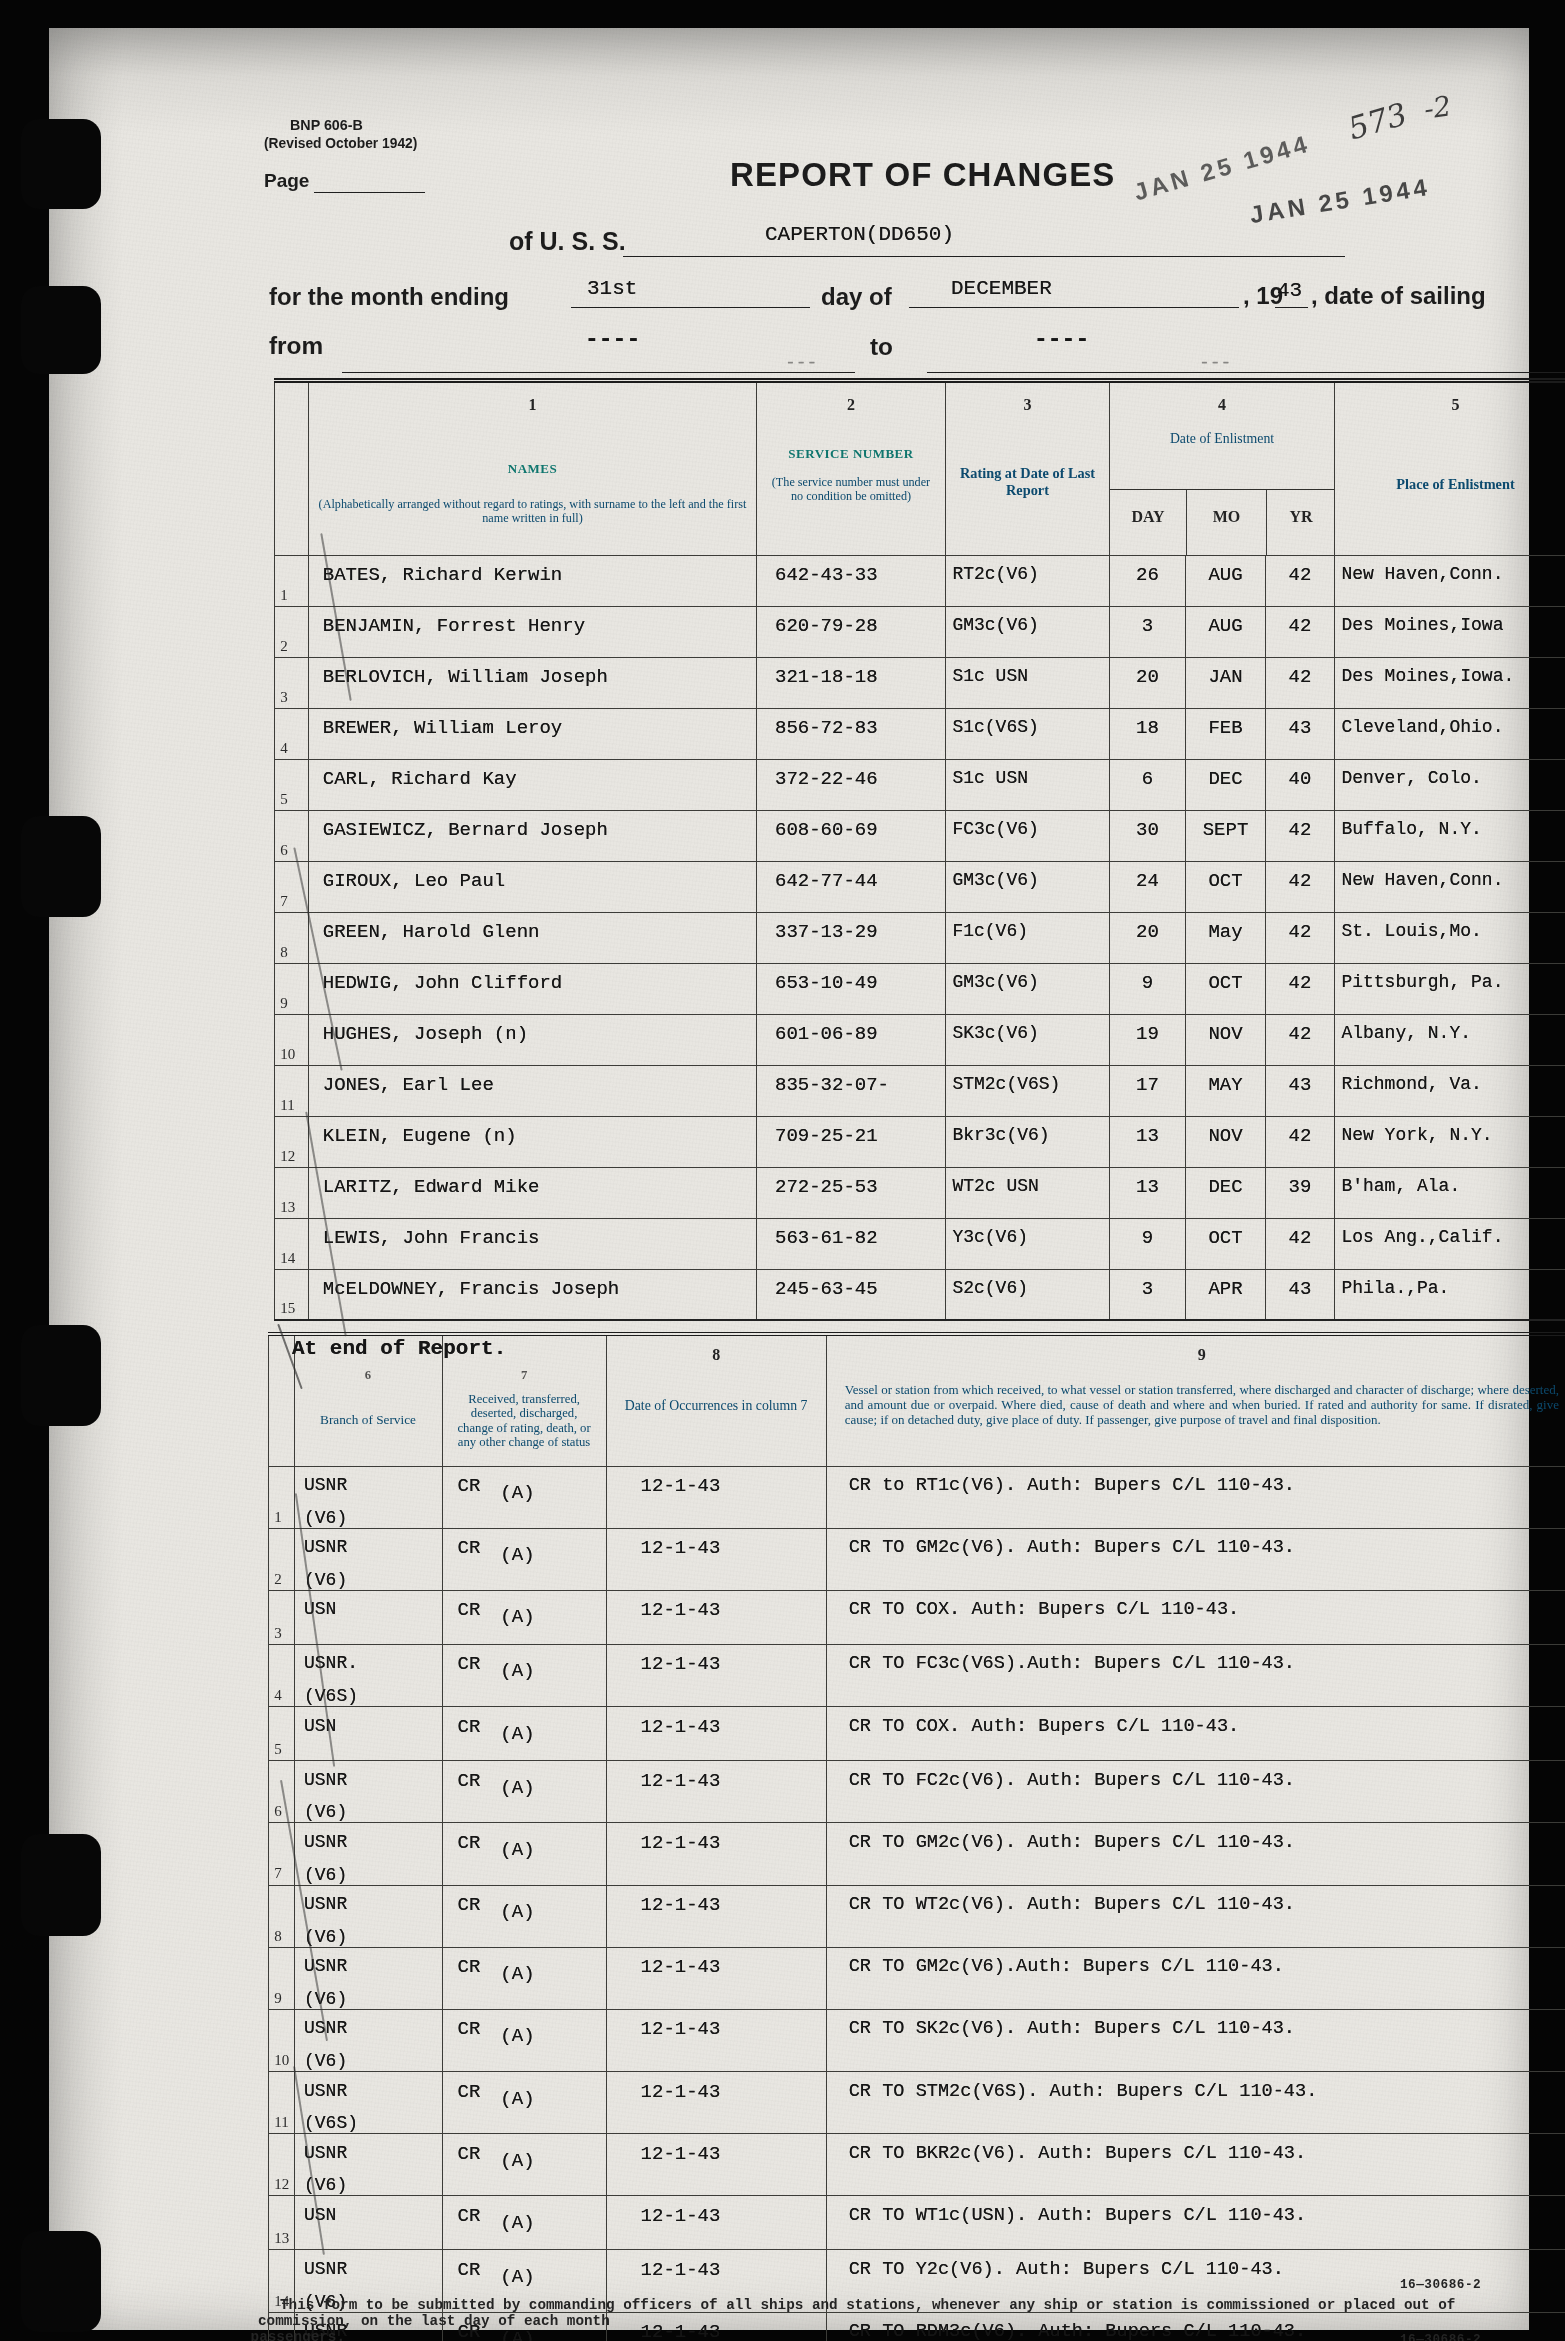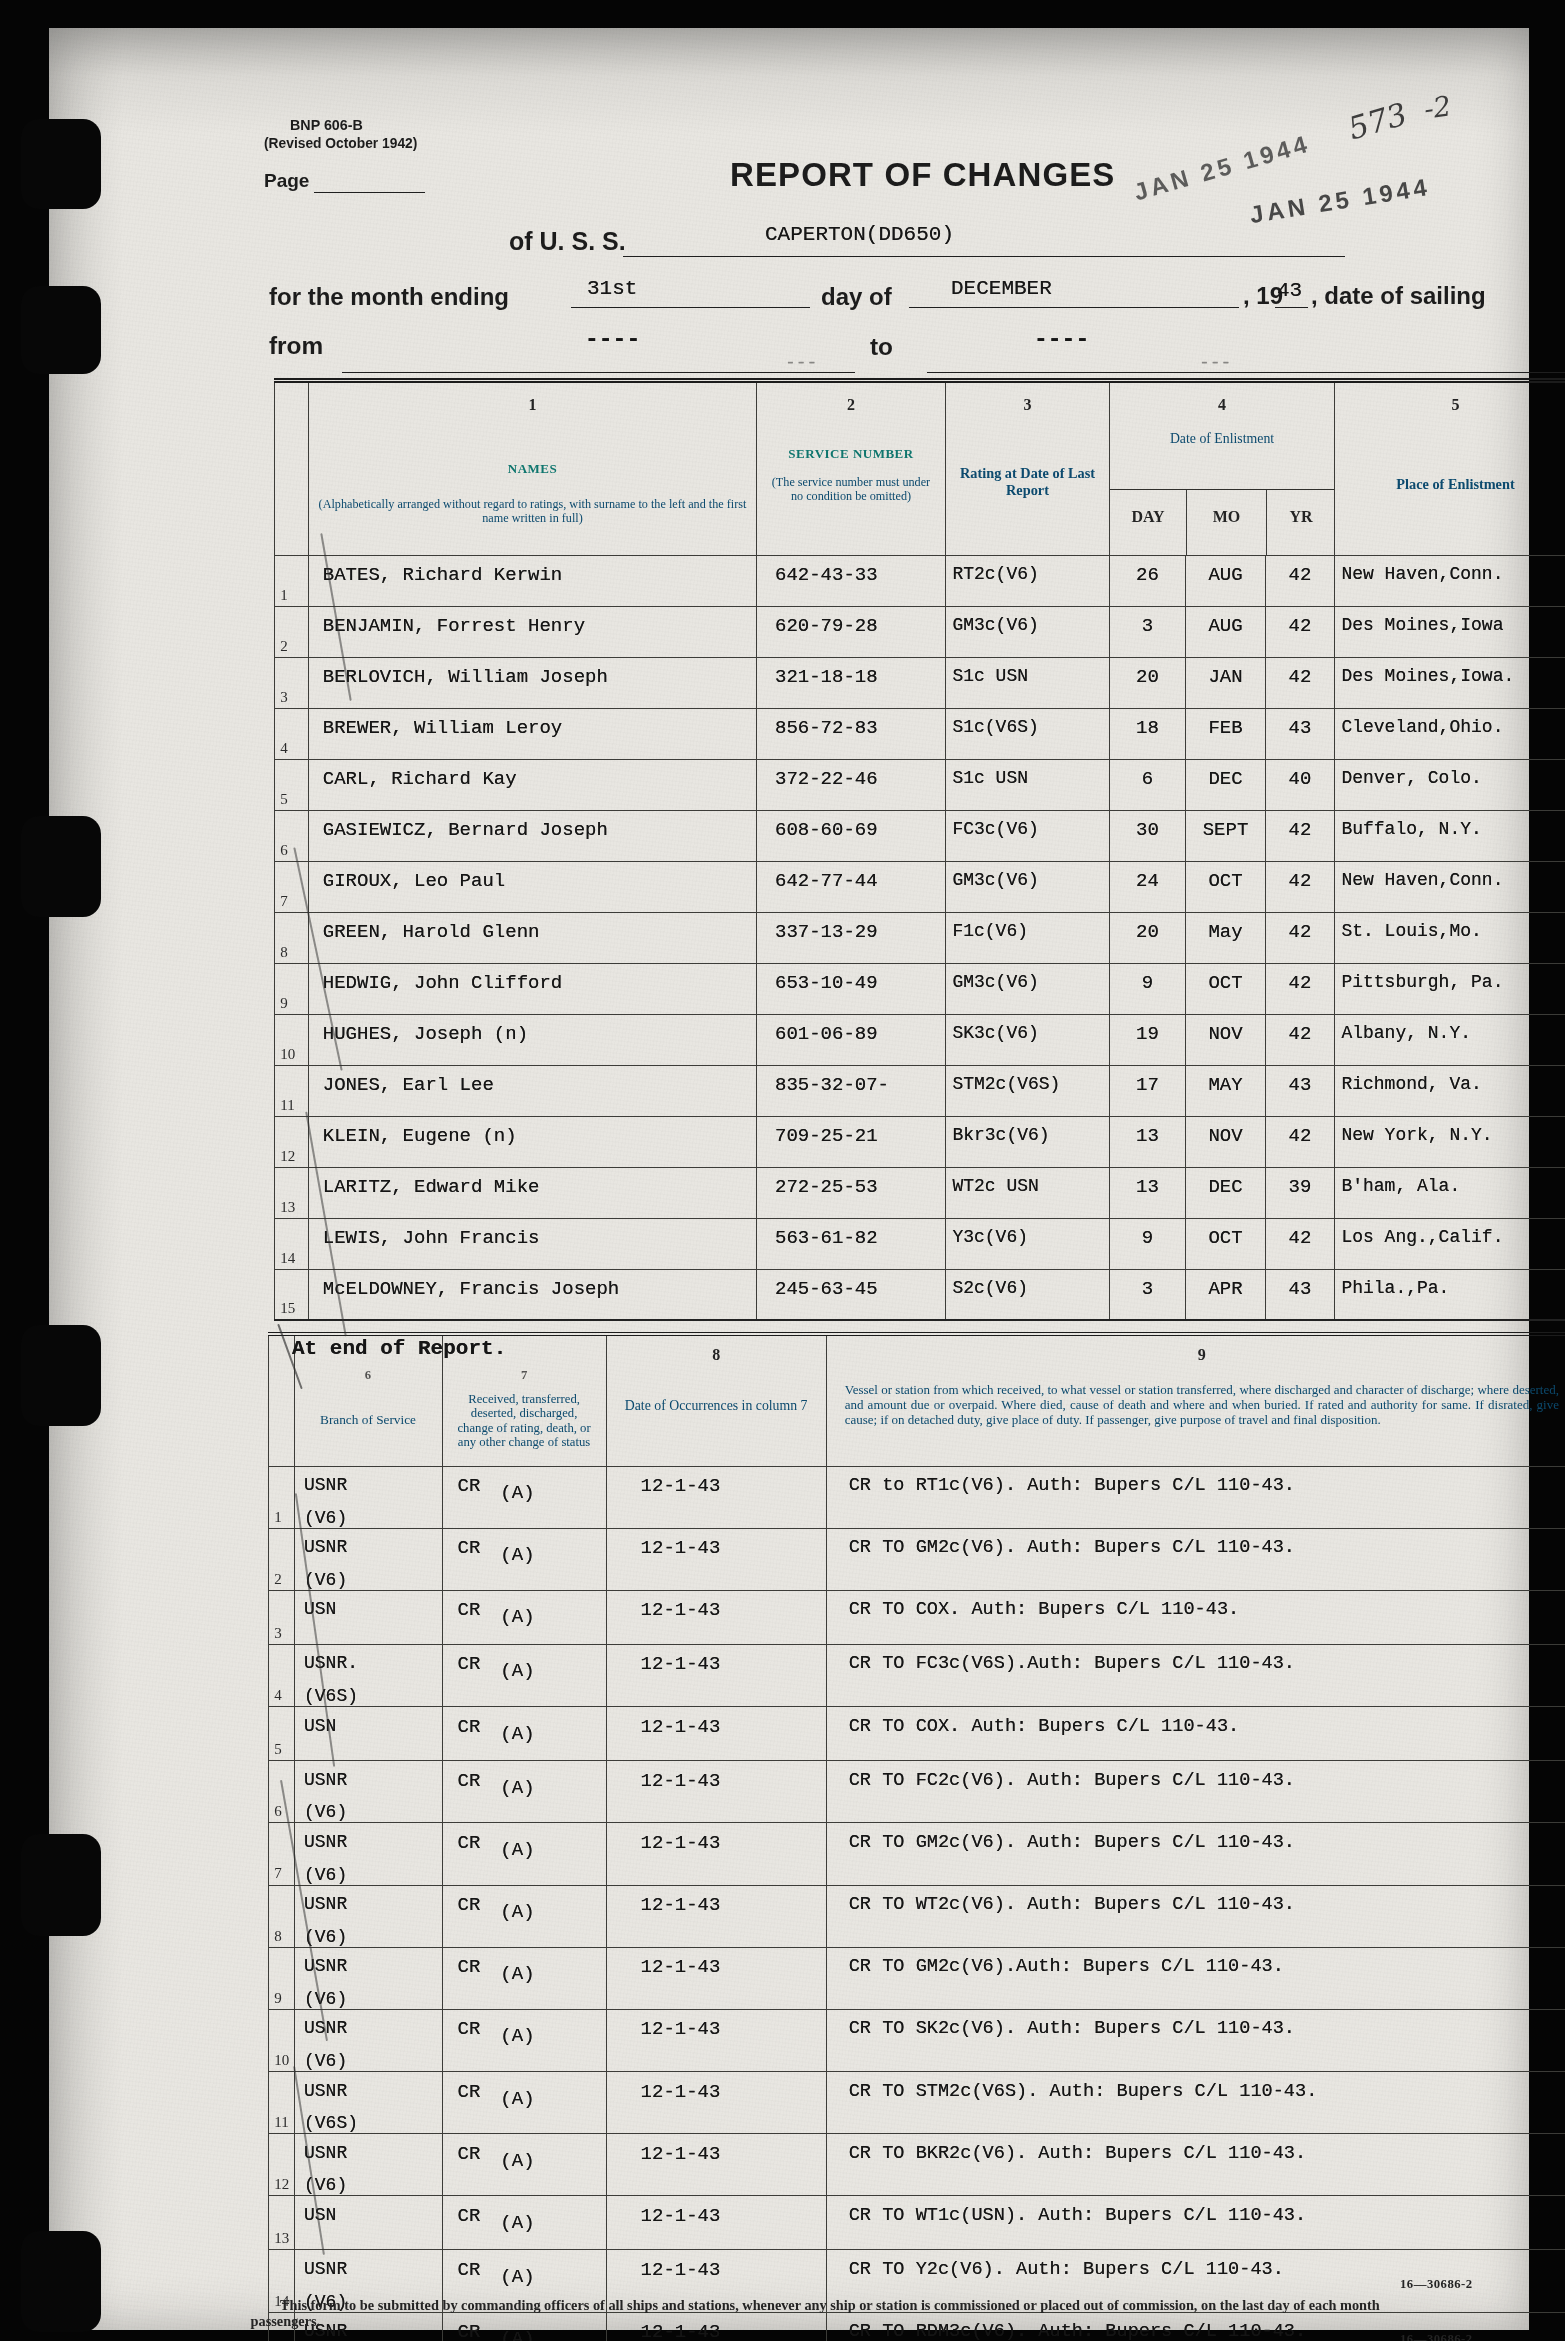--- a/index.html
+++ b/index.html
@@ -5,21 +5,21 @@
   html,body{margin:0;padding:0;width:1566px;height:2342px;background:#050505;overflow:hidden;}
   body{font-family:"Liberation Serif","DejaVu Serif",serif;-webkit-font-smoothing:antialiased;}
   #paper{position:absolute;left:49px;top:27.6px;width:1480px;height:2302px;background:#e8e6e1;
     box-shadow:inset 0 0 48px rgba(70,70,70,.35);}
   #paper::before{content:"";position:absolute;inset:0;pointer-events:none;
     background:
       linear-gradient(180deg,rgba(110,110,108,.38) 0,rgba(110,110,108,.10) 48px,transparent 106px),
       linear-gradient(90deg,rgba(90,90,88,.16) 0,transparent 74px),
       repeating-linear-gradient(7deg,rgba(0,0,0,.013) 0 1.6px,transparent 1.6px 4.2px),
       repeating-linear-gradient(97deg,rgba(40,40,40,.015) 0 1.1px,transparent 1.1px 3.2px);}
-  .abs{position:absolute;}
+  .abs{position:absolute;font-family:Liberation Mono, monospace;}
   .serif{font-family:Liberation Sans, sans-serif;color:#1c1c1c;}
   .mono{font-family:"Liberation Mono","DejaVu Sans Mono",monospace;color:#161616;
         text-shadow:0 0 0.5px rgba(25,25,25,.75);white-space:nowrap;}
   .rule{position:absolute;border-bottom:1.6px solid #1f1f1f;height:0;}
   .blob{position:absolute;left:21px;width:80px;background:#070707;border-radius:18px;}
   .stroke{position:absolute;width:2.1px;background:#2e2e2e;opacity:.5;border-radius:1.6px;}
   
   table{border-collapse:collapse;table-layout:fixed;position:absolute;background:transparent;}
   td,th{border:1.1px solid #3c3c38;padding:0;vertical-align:top;overflow:visible;}
   #t1{left:225px;top:350px;width:1302px;border-top:5.3px double #1c1c1c;border-bottom:2.7px solid #222;}

